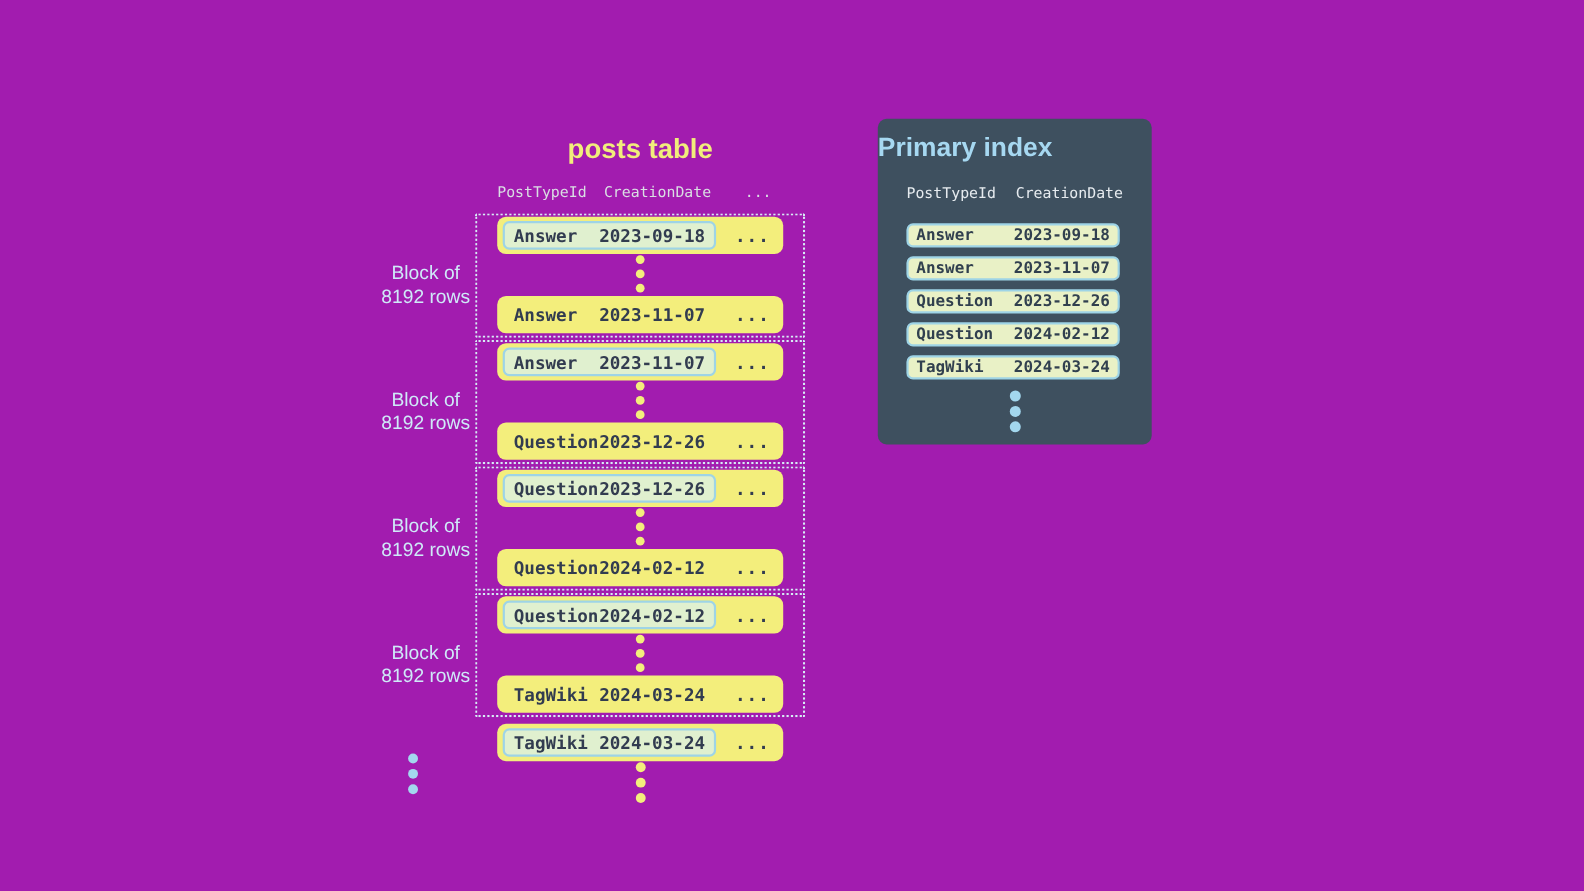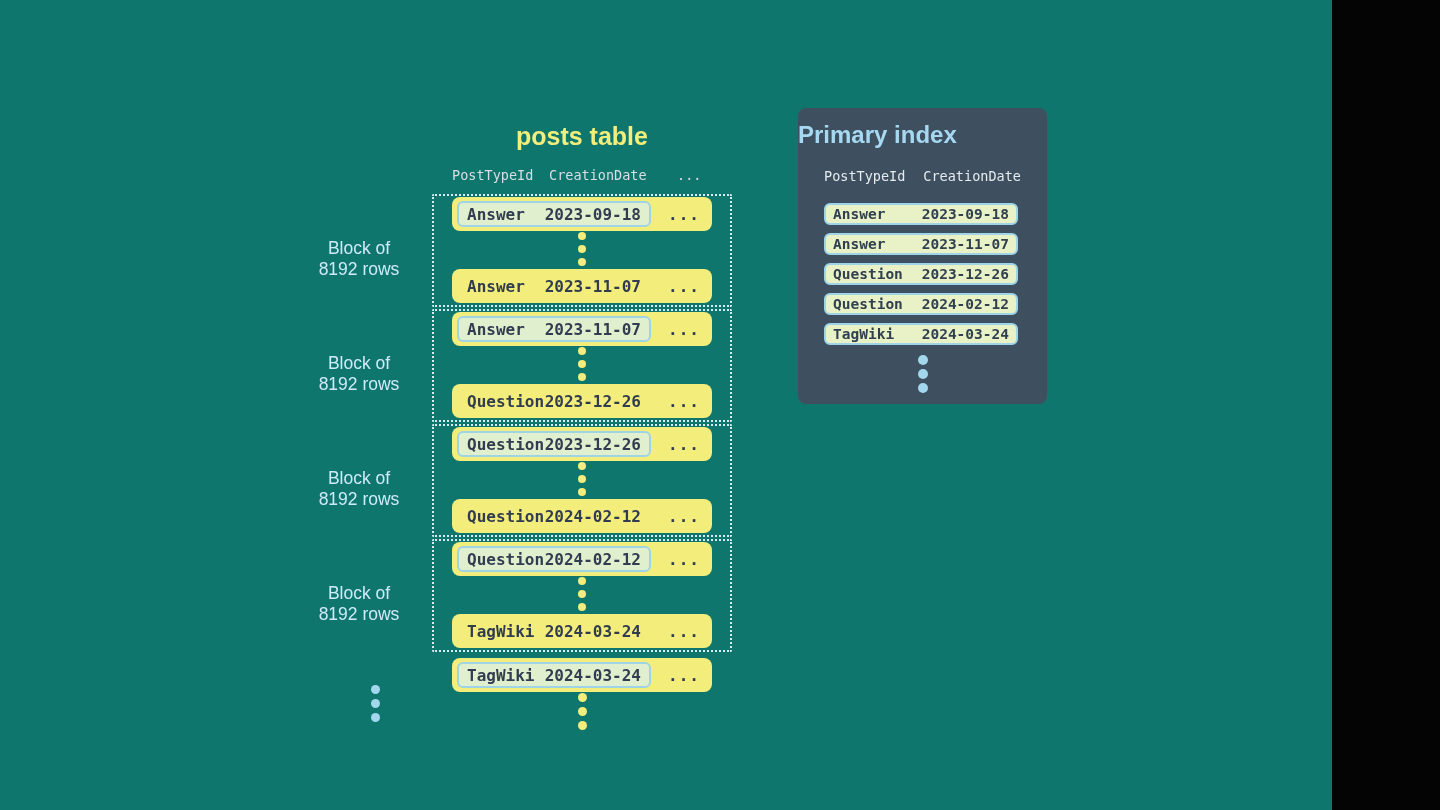--- a/index.html
+++ b/index.html
@@ -1,17 +1,17 @@
 <!DOCTYPE html>
 <html><head>
 <meta charset="utf-8">
 <style>
   html,body { margin:0; padding:0; background:#040404; }
   .canvas {
-    position:relative; width:1332px; height:810px; background:#0f766e;
+    position:relative; width:1440px; height:810px; background:#a21caf;
     overflow:hidden; font-family:"Liberation Sans", sans-serif;
   }
 
   
   .pt-title {
     position:absolute; left:432px; top:122px; width:300px; text-align:center;
     font-size:25px; font-weight:600; color:#f1ee7b;
   }
   .pt-header { position:absolute; top:167px; font-family:"DejaVu Sans Mono",monospace;
     font-size:13.5px; color:#d9dee3; white-space:pre; }
@@ -48,21 +48,21 @@
   }
 
   .vdots { position:absolute; left:0; right:0; display:flex; flex-direction:column;
     align-items:center; gap:5px; }
   .block .vdots { top:36px; }
   .dot { width:8px; height:8px; border-radius:50%; background:#f3ee7c; }
   .dot.big { width:9px; height:9px; }
   .dot.blue { background:#a3d7ee; width:9px; height:9px; }
 
   .block-label {
-    position:absolute; left:284px; width:150px; text-align:center;
+    position:absolute; left:312px; width:150px; text-align:center;
     font-size:17.5px; line-height:21px; color:#cfeaf8; font-weight:500;
   }
   .bl0 { top:238px; } .bl1 { top:353px; } .bl2 { top:468px; } .bl3 { top:583px; }
 
   .table-more-dots { position:absolute; left:432px; width:300px; top:693px; }
   .left-more-dots  { position:absolute; left:300px; width:150px; top:685px; }
 
   
   .panel {
     position:absolute; left:798px; top:108px; width:249px; height:296px;

